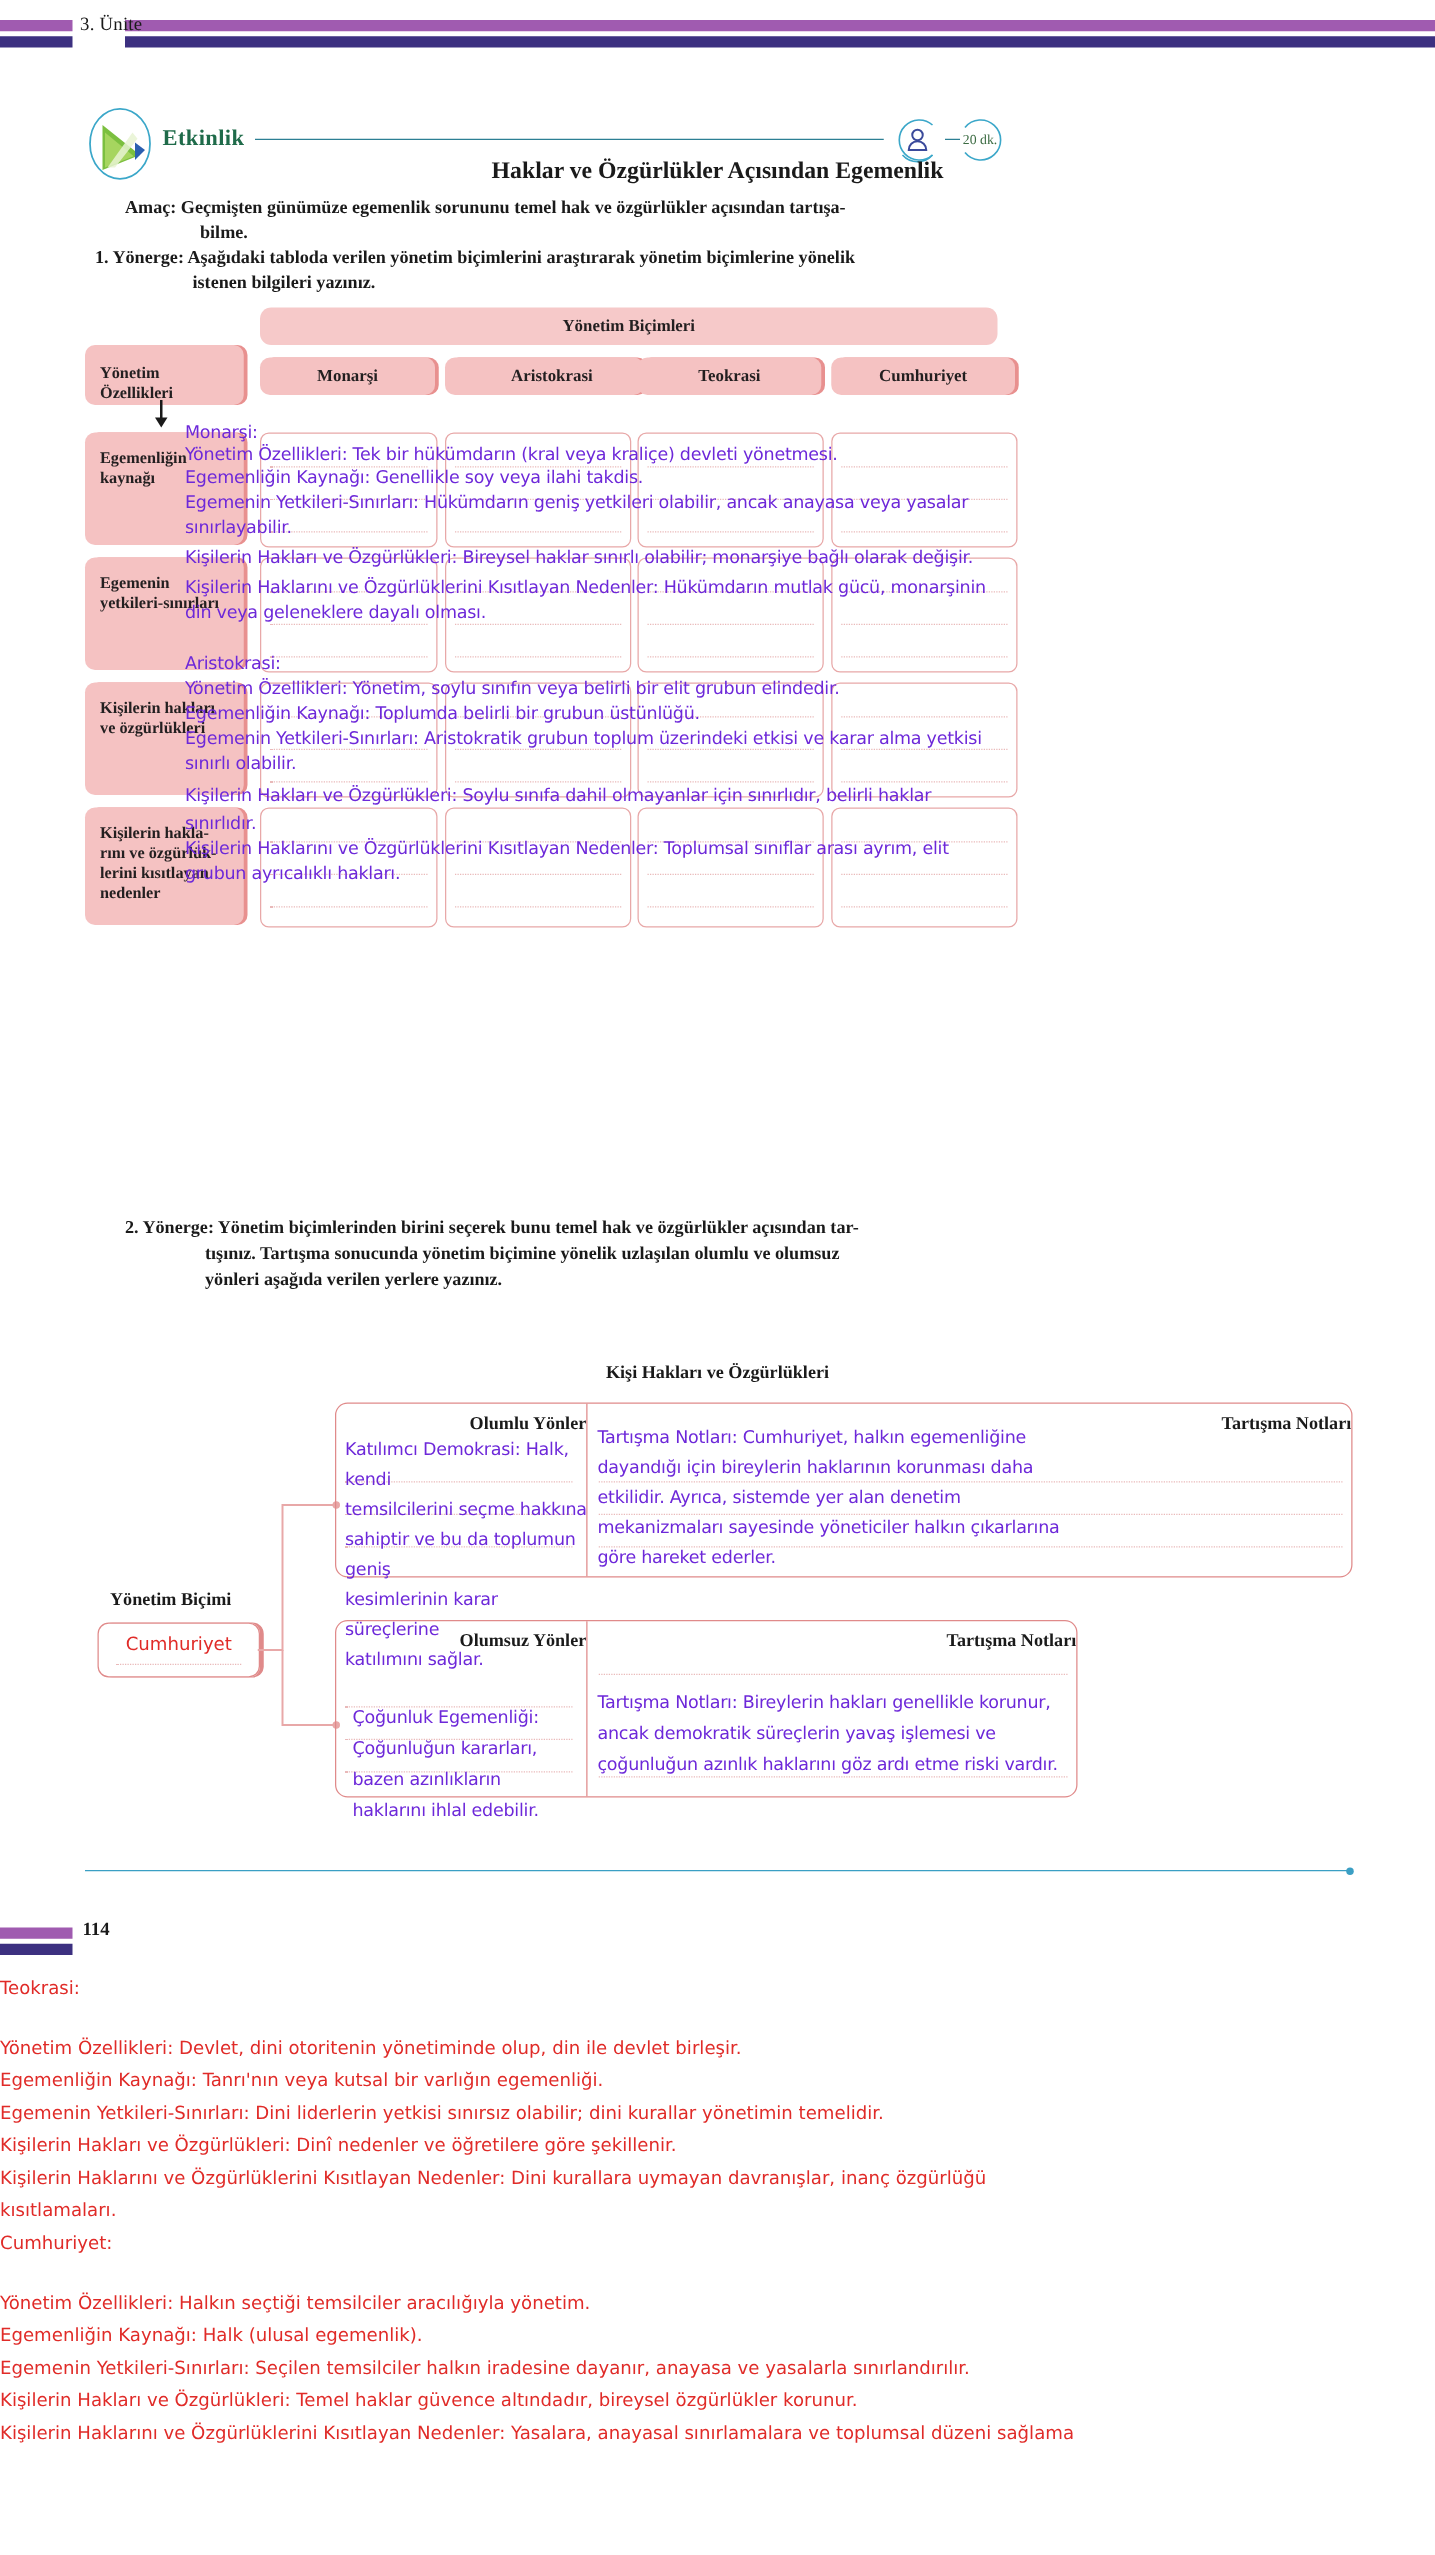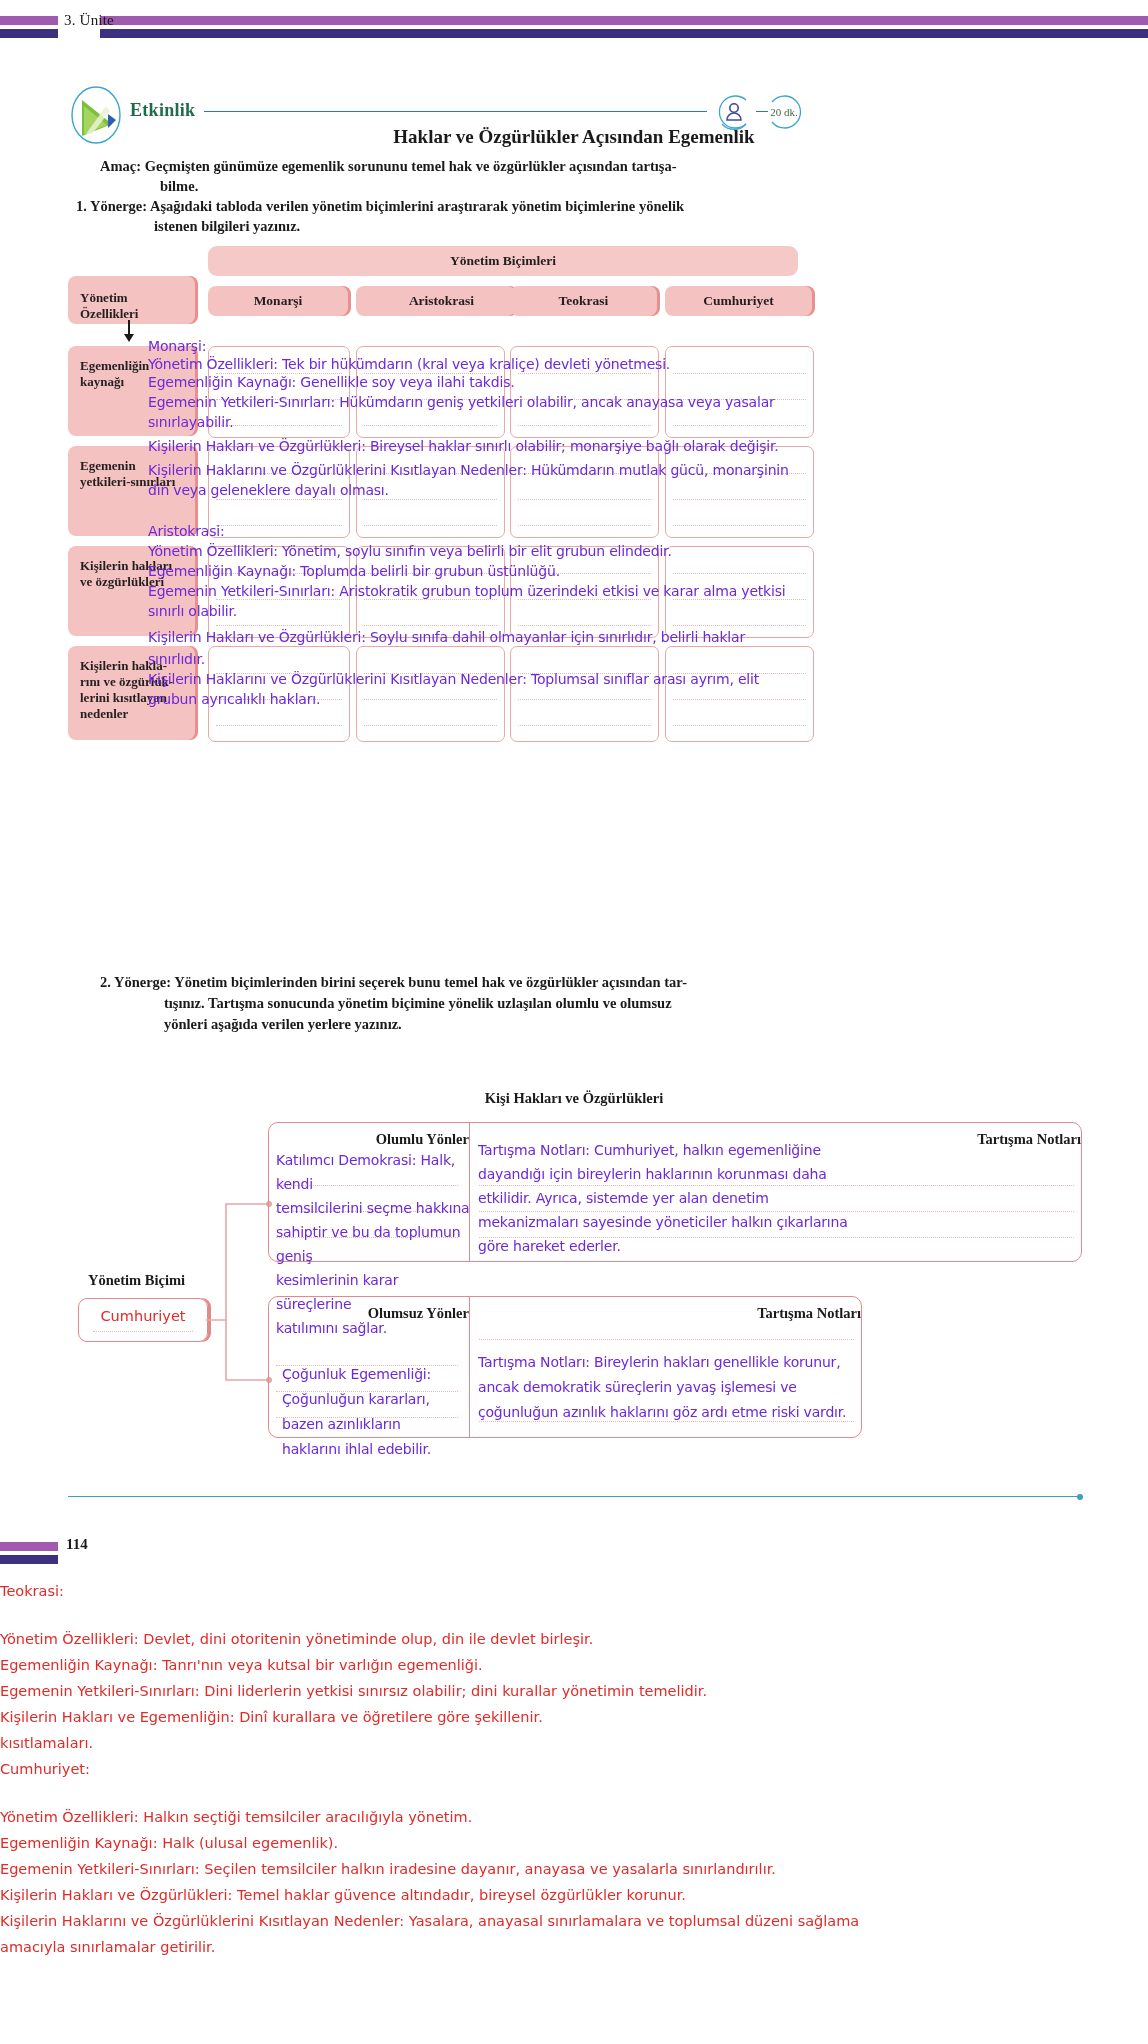--- a/index.html
+++ b/index.html
@@ -355,25 +355,25 @@
     <div class="foot-n"></div>
   </div>
   <div class="pageno">114</div>
 
   <div class="overflow" style="top:1578px;">
     <p>Teokrasi:</p>
     <div class="gap"></div>
     <p>Yönetim Özellikleri: Devlet, dini otoritenin yönetiminde olup, din ile devlet birleşir.</p>
     <p>Egemenliğin Kaynağı: Tanrı'nın veya kutsal bir varlığın egemenliği.</p>
     <p>Egemenin Yetkileri-Sınırları: Dini liderlerin yetkisi sınırsız olabilir; dini kurallar yönetimin temelidir.</p>
-    <p>Kişilerin Hakları ve Egemenliğin: Dinî kurallara ve öğretilere göre şekillenir.</p>
+    <p>Kişilerin Hakları ve Özgürlükleri: Dinî nedenler ve öğretilere göre şekillenir.</p>
+    <p>Kişilerin Haklarını ve Özgürlüklerini Kısıtlayan Nedenler: Dini kurallara uymayan davranışlar, inanç özgürlüğü</p>
     <p>kısıtlamaları.</p>
     <p>Cumhuriyet:</p>
     <div class="gap"></div>
     <p>Yönetim Özellikleri: Halkın seçtiği temsilciler aracılığıyla yönetim.</p>
     <p>Egemenliğin Kaynağı: Halk (ulusal egemenlik).</p>
     <p>Egemenin Yetkileri-Sınırları: Seçilen temsilciler halkın iradesine dayanır, anayasa ve yasalarla sınırlandırılır.</p>
     <p>Kişilerin Hakları ve Özgürlükleri: Temel haklar güvence altındadır, bireysel özgürlükler korunur.</p>
     <p>Kişilerin Haklarını ve Özgürlüklerini Kısıtlayan Nedenler: Yasalara, anayasal sınırlamalara ve toplumsal düzeni sağlama</p>
-    <p>amacıyla sınırlamalar getirilir.</p>
   </div>
 
 </div>
 
 </body></html>

